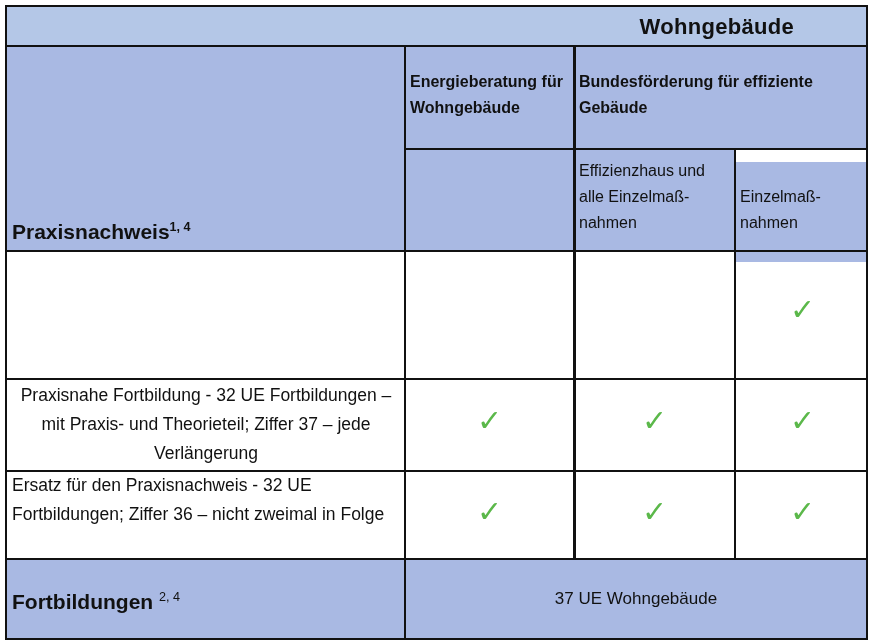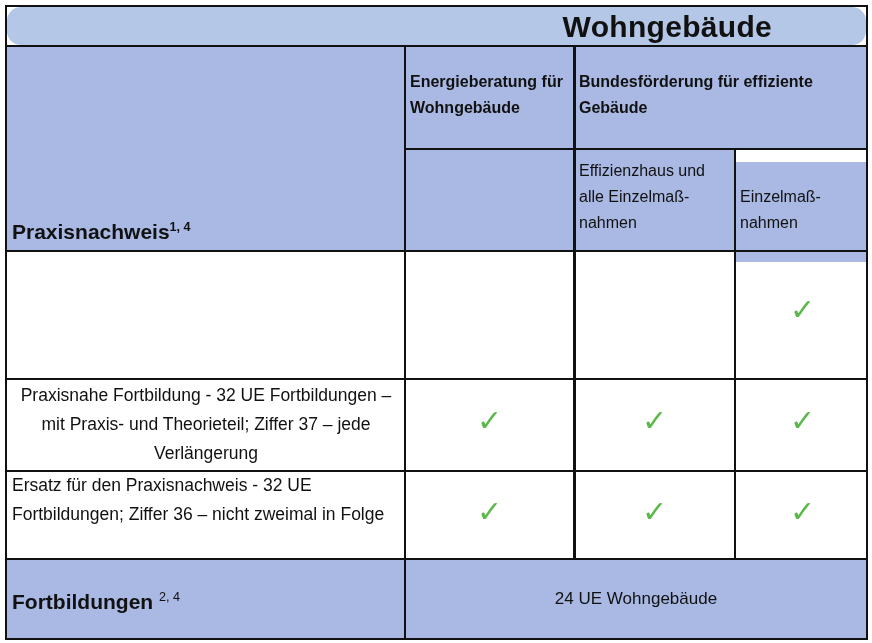--- a/index.html
+++ b/index.html
@@ -2,21 +2,21 @@
 <html><head>
 <meta charset="utf-8">
 <style>
   html, body { margin:0; padding:0; background:#ffffff; }
   body { width:872px; height:643px; position:relative; overflow:hidden; font-family:"Liberation Sans", "DejaVu Sans", sans-serif; color:#111; }
   .tbl { position:absolute; left:5px; top:5px; width:863px; height:635px; border:2px solid #111; box-sizing:border-box; background:#fff; }
   .cell { position:absolute; box-sizing:border-box; }
   .hdr-light { background:#b4c7e7; }
   .hdr { background:#a9b9e3; }
   .vline, .hline { position:absolute; background:#111; }
-  .title { font-size:30px; font-weight:bold; text-align:right; padding-right:94px; line-height:40px; letter-spacing:0.3px;border-radius:14px; }
+  .title { font-size:22px; font-weight:bold; text-align:right; padding-right:72px; line-height:40px; letter-spacing:0.3px; }
   .big-bold { font-size:21px; font-weight:bold; }
   .sub-bold { font-size:16px; font-weight:bold; line-height:26px; }
   .sub-norm { font-size:16px; line-height:26px; }
   .body-text { font-size:17.5px; line-height:29px; }
   sup { font-size:60%; vertical-align:super; line-height:0; }
   .check { position:absolute; color:#5bb84a; font-size:30px; font-weight:bold; line-height:1; }
 </style>
 </head>
 <body>
 
@@ -61,21 +61,21 @@
   <span class="check" style="left:470px;top:490px;">✓</span>
   <span class="check" style="left:635px;top:490px;">✓</span>
   <span class="check" style="left:783px;top:490px;">✓</span>
 
   <div class="cell hdr" style="left:0;top:553px;width:398px;height:78px;">
     <div class="big-bold" style="position:absolute;left:5px;top:30px;">
       <span>Fortbildungen</span> <sup style="font-weight:normal;">2, 4</sup>
     </div>
   </div>
   <div class="cell hdr" style="left:399px;top:553px;width:460px;height:78px;font-size:17px;text-align:center;line-height:78px;">
-    <span>24 UE Wohngebäude</span>
+    <span>37 UE Wohngebäude</span>
   </div>
 
   <div class="hline" style="left:0;top:38px;width:859px;height:2px;"></div>
   <div class="hline" style="left:399px;top:141px;width:460px;height:2px;"></div>
   <div class="hline" style="left:0;top:243px;width:859px;height:2px;"></div>
   <div class="hline" style="left:0;top:371px;width:859px;height:2px;"></div>
   <div class="hline" style="left:0;top:463px;width:859px;height:2px;"></div>
   <div class="hline" style="left:0;top:551px;width:859px;height:2px;"></div>
 
   <div class="vline" style="left:397px;top:38px;width:2px;height:593px;"></div>

